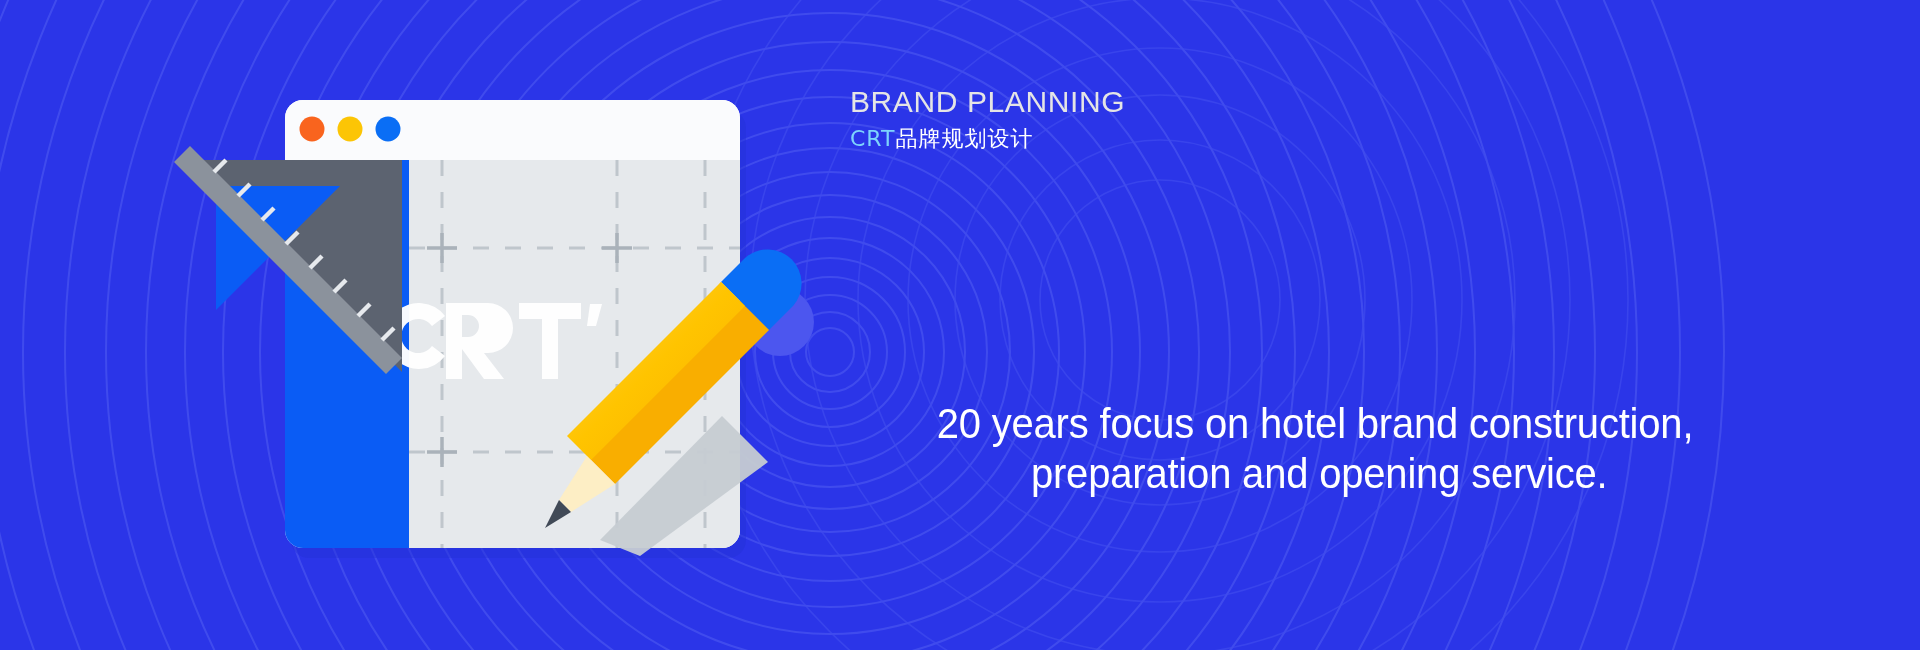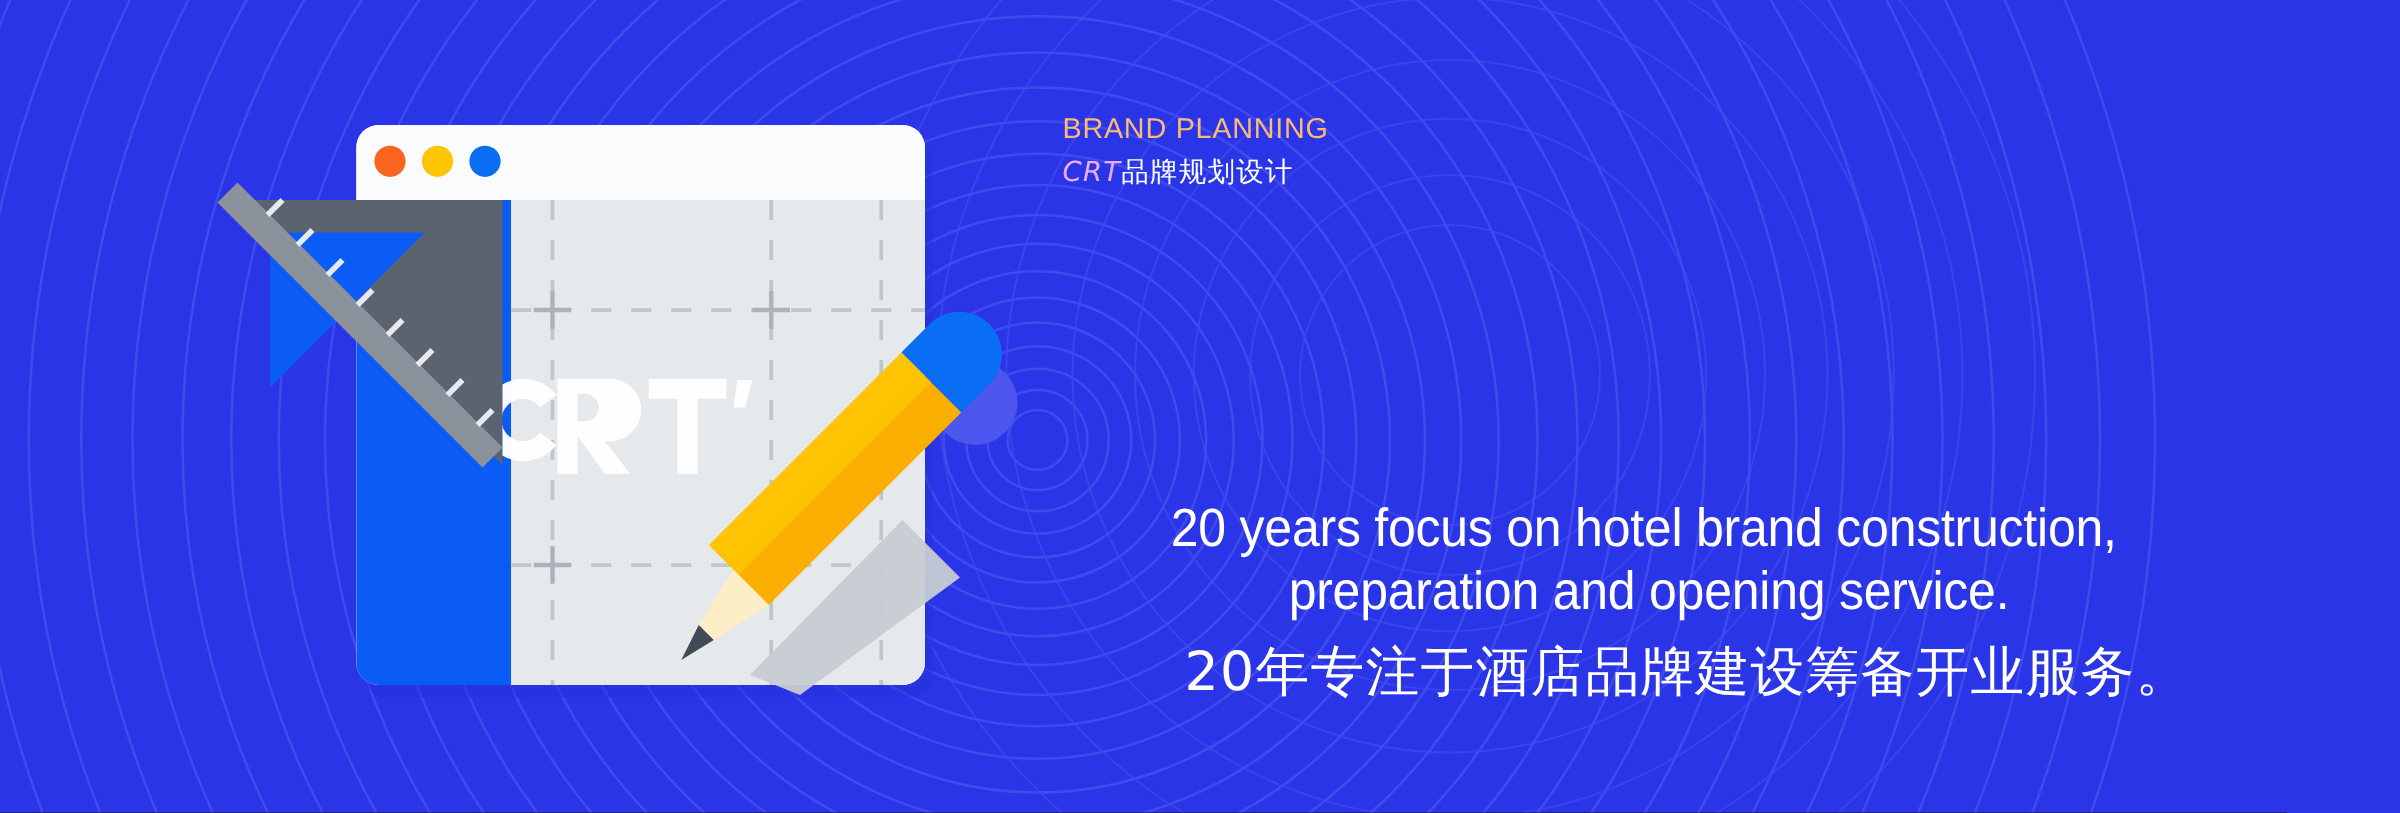--- a/index.html
+++ b/index.html
@@ -46,40 +46,39 @@
     height: 650px;
   }
 
   .eyebrow {
     position: absolute;
     left: 0;
     top: 84px;
     width: 560px;
   }
   .eyebrow-line {
-    color: #fdba74;
-    font-size: 23px;
+    color: #e5e5e5;
+    font-size: 30px;
     line-height: 36px;
     letter-spacing: 0.6px;
     font-weight: 400;
     white-space: nowrap;
   }
   .eyebrow-cn {
     margin-top: 5px;
     font-size: 22px;
     line-height: 28px;
     color: #ffffff;
     letter-spacing: 1px;
     white-space: nowrap;
     font-family: "DejaVu Sans", "Liberation Sans", sans-serif;
   }
   .eyebrow-cn .crt-mark {
-    color: #f0abfc;
+    color: #7dd3fc;
     letter-spacing: 1px;
-    font-style: italic;
   }
 
   .headline {
     position: absolute;
     left: 0;
     top: 398px;
     width: 1000px;
     text-align: center;
   }
   .headline-en {
@@ -275,18 +274,17 @@
     <div class="eyebrow">
       <div class="eyebrow-line">BRAND PLANNING</div>
       <div class="eyebrow-cn"><span class="crt-mark">CRT</span><span>品牌规划设计</span></div>
     </div>
 
     <div class="headline">
       <div class="headline-en">
         <div>20 years focus on hotel brand construction,</div>
         <div class="line2">preparation and opening service.</div>
       </div>
-      <div class="headline-cn">20年专注于酒店品牌建设筹备开业服务。</div>
     </div>
 
   </div>
 
 </div>
 
 </body></html>

